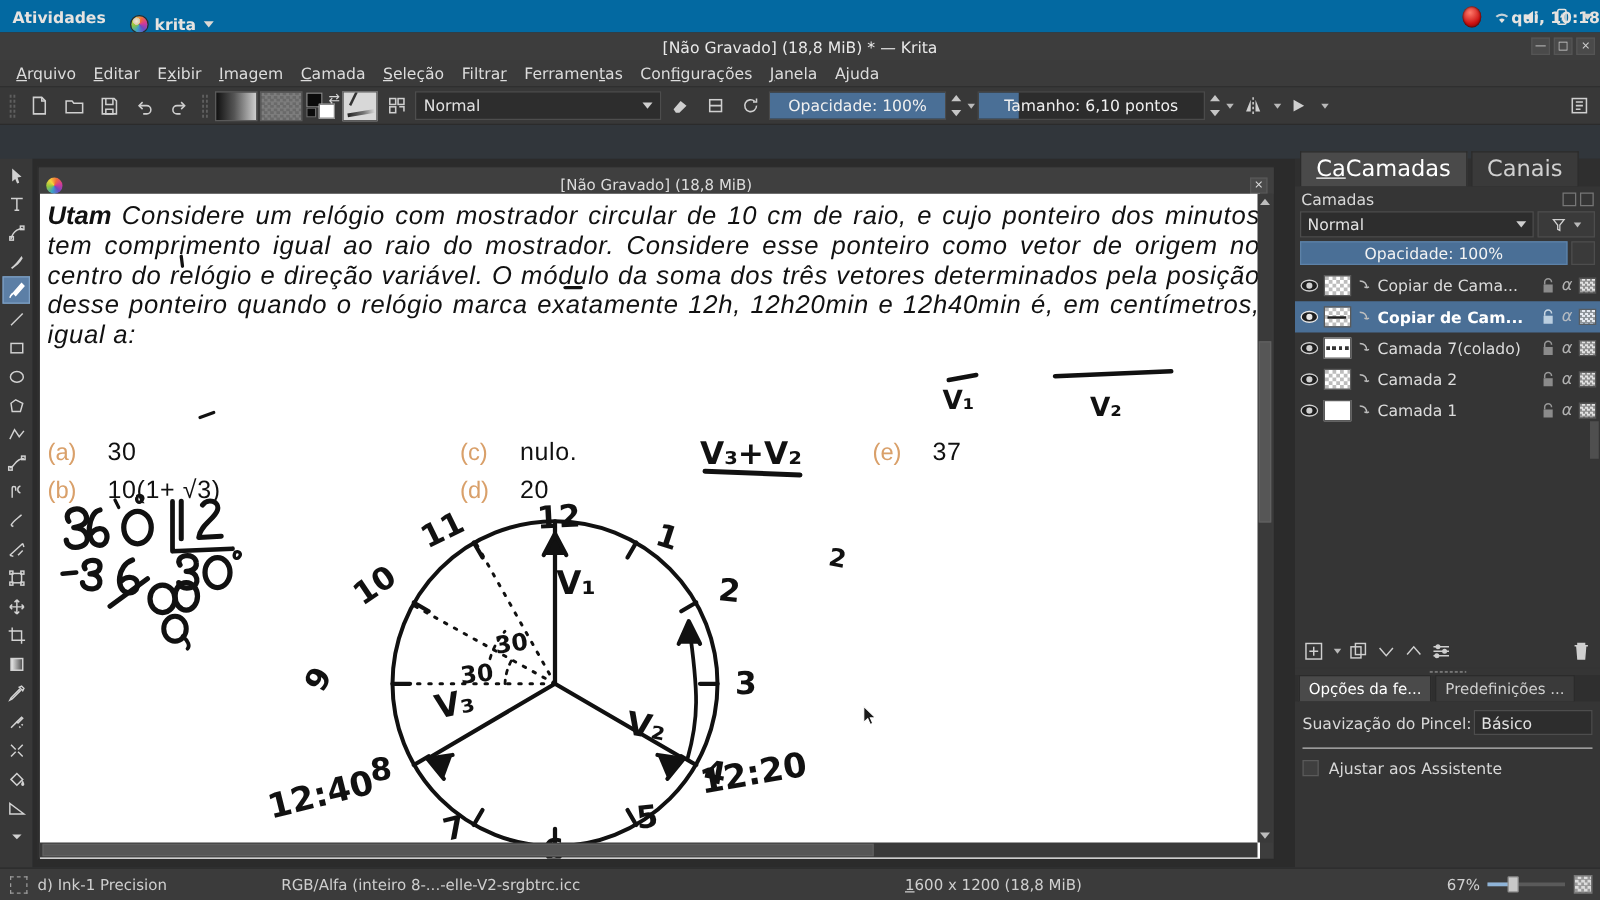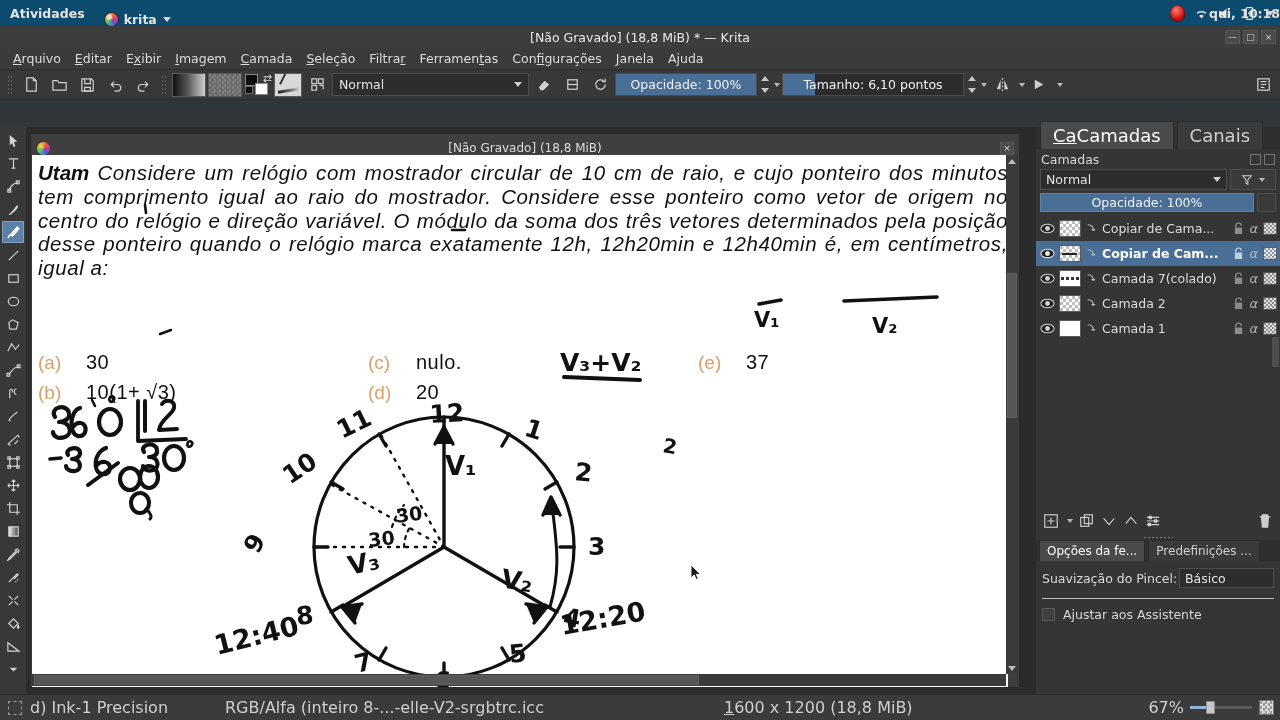--- a/index.html
+++ b/index.html
@@ -7,21 +7,21 @@
     width: 1280px; height: 720px;
     overflow: hidden;
     font-family: "DejaVu Sans", "Liberation Sans", sans-serif;
     background: #2e2e2e;
   }
   body { position: relative; }
 
   
   #gnome-bar {
     position: absolute; left: 0; top: 0; width: 1280px; height: 26px;
-    background: #0c4a6e;
+    background: #0369a1;
     display: flex; align-items: center;
     font-size: 12.5px; color: #e6e3e0; font-weight: bold;
   }
   #gnome-bar .gb-activities { padding: 0 12px 0 10px; }
   #gnome-bar .gb-app { display: flex; align-items: center; gap: 6px; padding: 0 8px; margin-top: 12px; }
   .krita-logo {
     width: 13px; height: 13px; border-radius: 50%;
     background:
       radial-gradient(circle at 32% 30%, #f2e9d8 0%, #d9c9a8 22%, transparent 24%),
       conic-gradient(from 200deg, #3aa0c9, #8ec63f, #f6d43c, #ef6a3a, #d0399b, #6a4bc4, #3aa0c9);
@@ -213,21 +213,21 @@
   .combo-sm { width: 95px; height: 20px; background: #2d2d2d; border: 1px solid #4d4d4d; color: #e2e2e2;
     font-size: 12.5px; display: flex; align-items: center; padding: 0 5px; }
   .hr { height: 1px; background: #bdbdbd; margin: 2px 0 8px 0; }
   .chkrow { display: flex; align-items: center; gap: 8px; }
   .chkbox { width: 13px; height: 13px; background: #3f3f3f; border: 1px solid #5a5a5a; }
 
   
   #statusbar {
     position: absolute; left: 0; top: 668px; width: 1280px; height: 26px;
     background: #3b3b3b; display: flex; align-items: center;
-    font-size: 16px; color: #cfcfcf; border-top: 1px solid #2b2b2b;
+    font-size: 12px; color: #cfcfcf; border-top: 1px solid #2b2b2b;
   }
   .sb-sel { width: 14px; height: 14px; border: 1px dashed #9a9a9a; margin: 0 8px 0 8px; }
   .sb-tool { width: 195px; }
   .sb-cs { }
   .sb-size { position: absolute; left: 724px; }
   .sb-zoom { position: absolute; right: 96px; }
   .zoomslider { position: absolute; right: 28px; width: 62px; height: 14px; display: flex; align-items: center; }
   .zoomslider .track { position: absolute; left: 0; right: 0; height: 3px; background: #5a5a5a; }
   .zoomslider .fill { position: absolute; left: 0; width: 18px; height: 3px; background: #8fb4d8; }
   .zoomslider .knob { position: absolute; left: 16px; width: 9px; height: 13px; background: #c8c8c8; border: 1px solid #8d8d8d; border-radius: 1px; }

